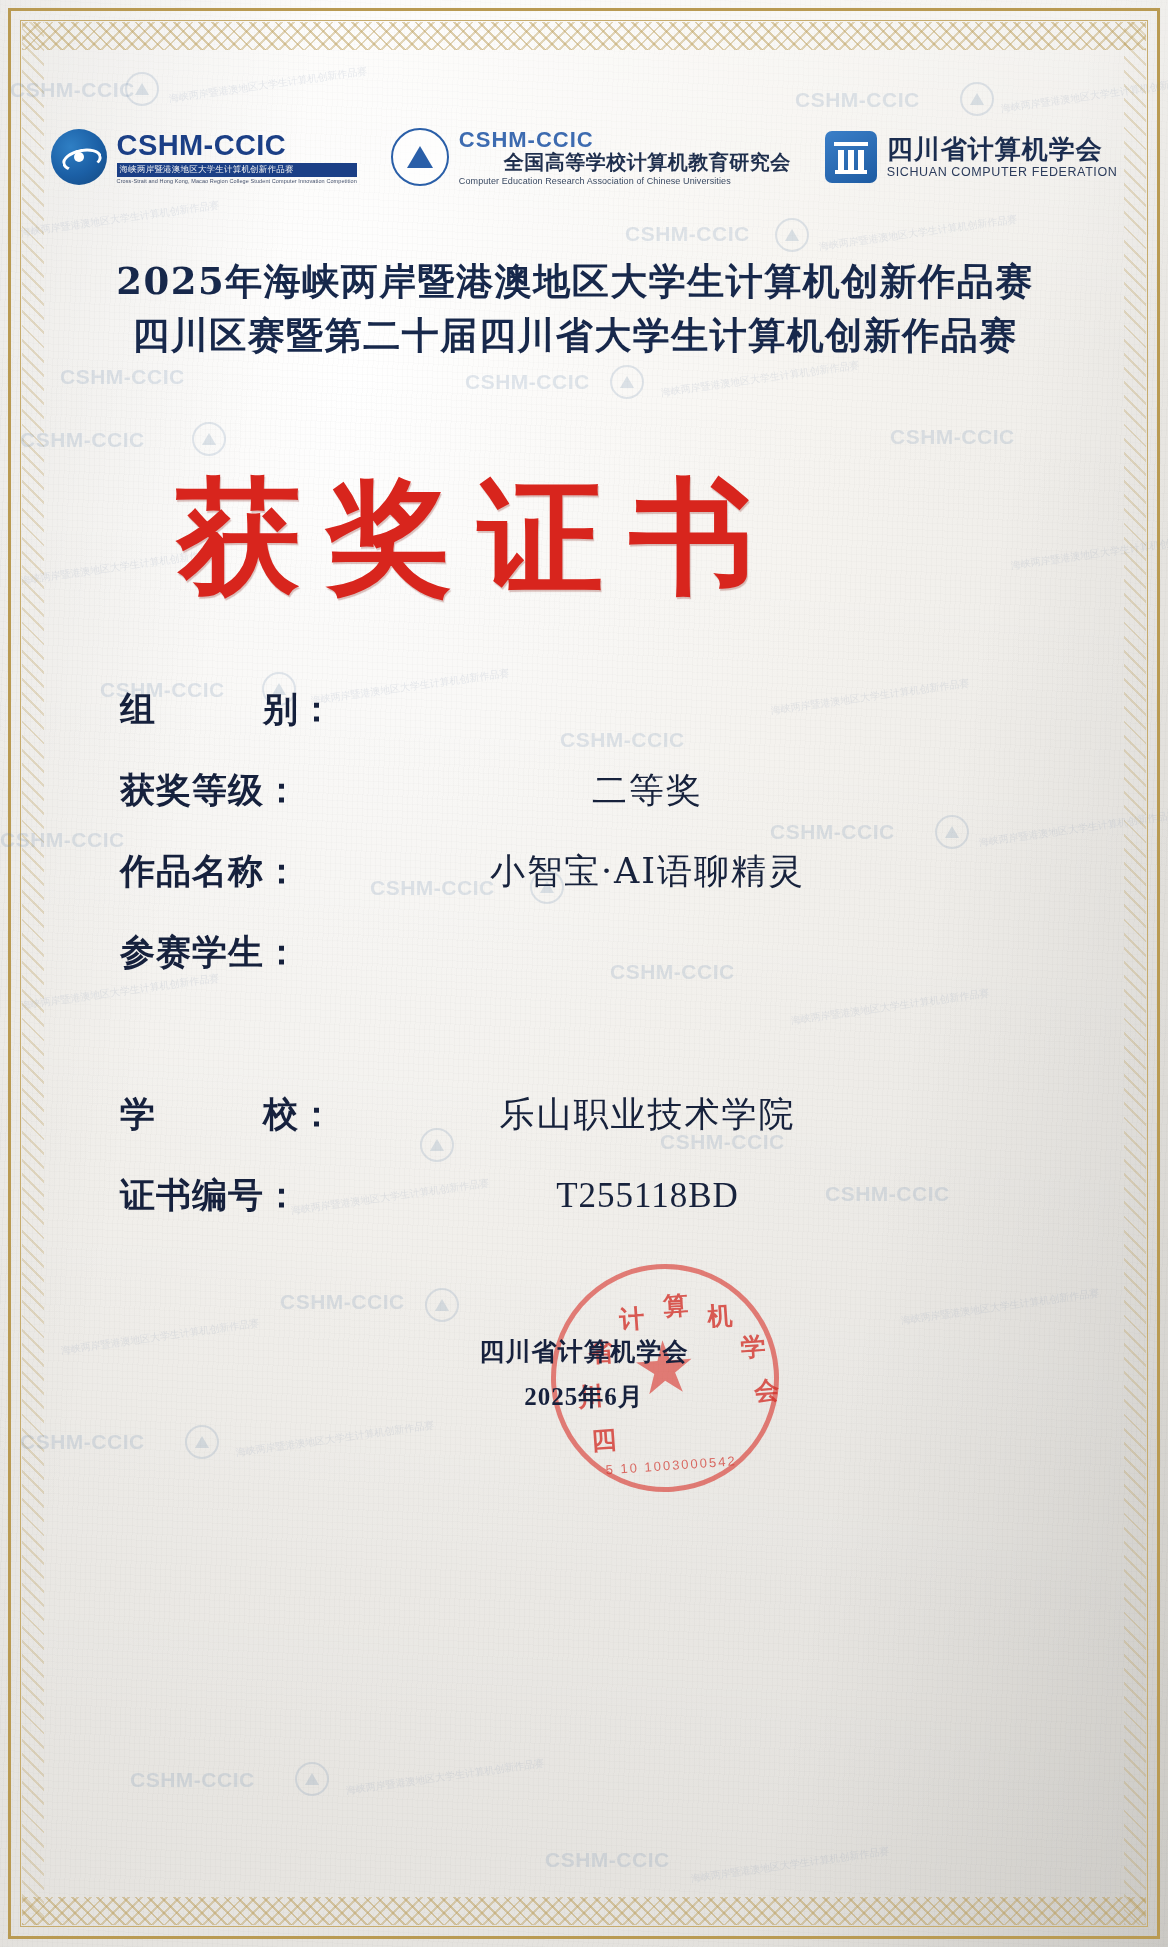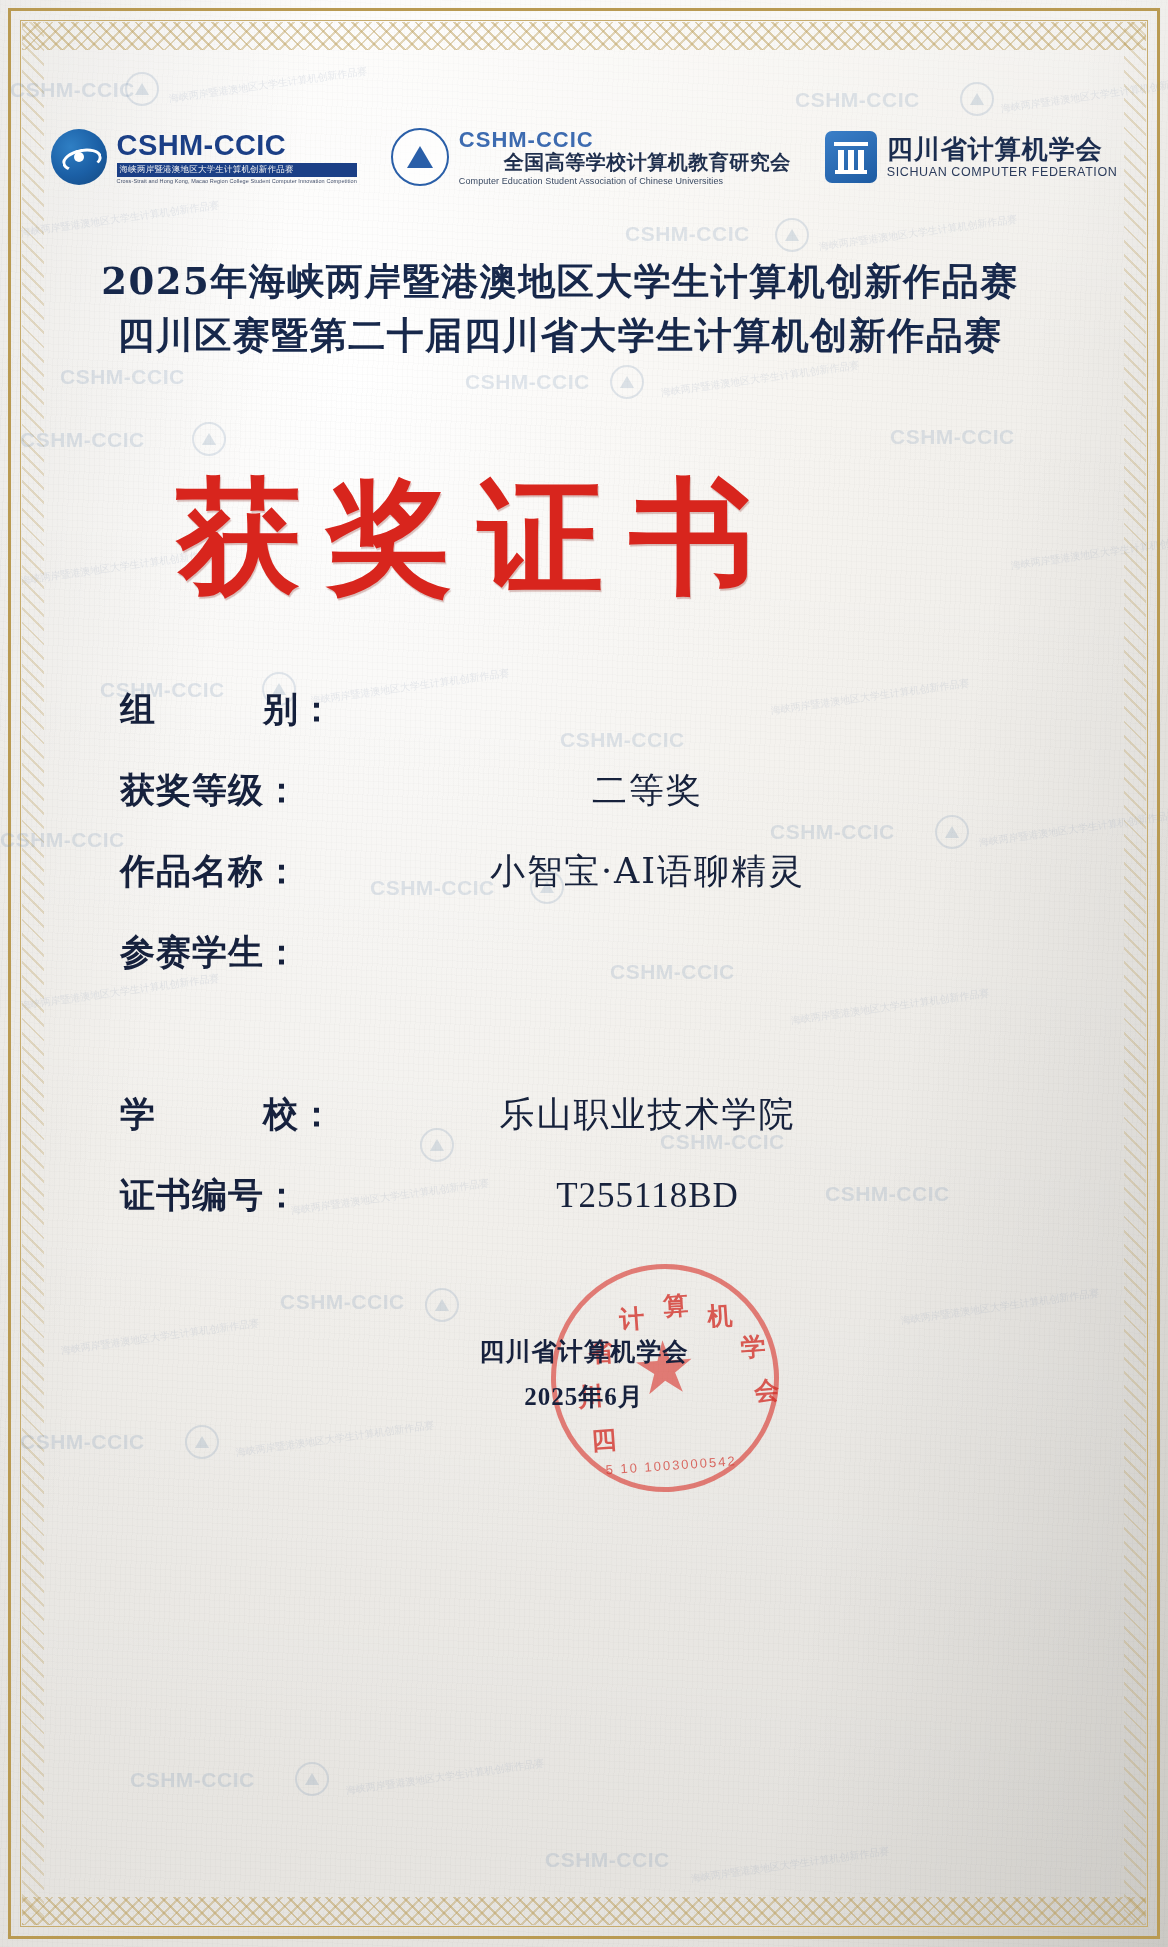--- a/index.html
+++ b/index.html
@@ -273,21 +273,21 @@
     font-size: 12.5px;
     color: #2c3c5c;
     letter-spacing: 0.6px;
     margin-top: 2px;
   }
 
   
   .heading {
     position: absolute;
     top: 255px;
-    left: 0; width: 1120px;
+    left: 15px; width: 1120px;
     text-align: center;
     color: #17284b;
   }
   .heading .line {
     font-family: "DejaVu Serif", "Liberation Serif", serif;
     font-weight: 700;
     font-size: 37px;
     letter-spacing: 1.5px;
     line-height: 1.45;
     white-space: nowrap;
@@ -509,21 +509,21 @@
         <div class="logo-text-sub-cn">海峡两岸暨港澳地区大学生计算机创新作品赛</div>
         <div class="logo-text-sub-en">Cross-Strait and Hong Kong, Macao Region College Student Computer Innovation Competition</div>
       </div>
     </div>
 
     <div class="logo-block">
       <div class="logo-mark-hex"></div>
       <div>
         <div class="logo-cerau">CSHM-CCIC</div>
         <div class="logo-cn2">全国高等学校计算机教育研究会</div>
-        <div class="logo-en2">Computer Education Student Association of Chinese Universities</div>
+        <div class="logo-en2">Computer Education Research Association of Chinese Universities</div>
       </div>
     </div>
 
     <div class="logo-block">
       <div class="logo-mark-square">
         <div class="roof"></div>
         <div class="pillar p1"></div>
         <div class="pillar p2"></div>
         <div class="pillar p3"></div>
         <div class="base"></div>

